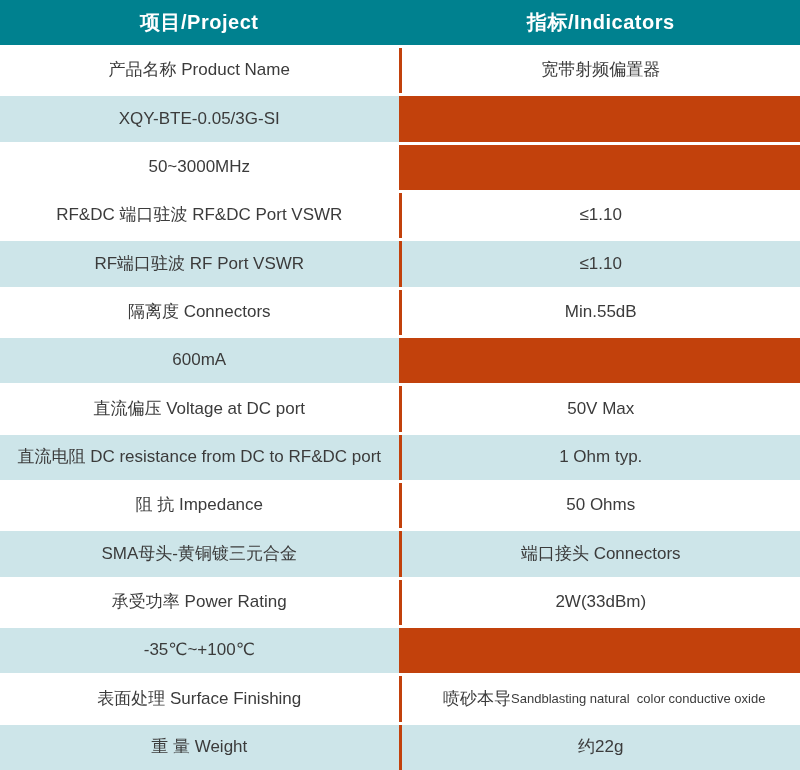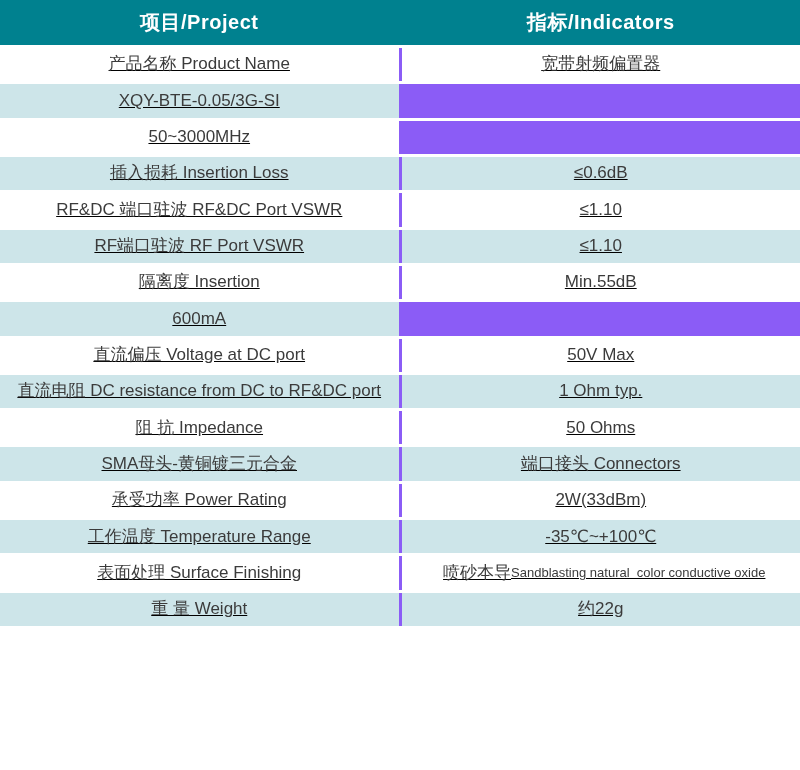--- a/index.html
+++ b/index.html
@@ -3,21 +3,21 @@
 <meta charset="utf-8">
 <style>
   html, body {
     margin: 0;
     padding: 0;
     background: #ffffff;
     font-family: "Liberation Sans", "DejaVu Sans", sans-serif;
   }
   .spec-table {
     width: 800px;
-    height: 626px;
+    height: 770px;
     display: flex;
     flex-direction: column;
     gap: 3px;
     background: #ffffff;
     overflow: hidden;
   }
   .header-row {
     flex: 0 0 45px;
     background: #00818f;
     display: grid;
@@ -31,22 +31,21 @@
     color: #ffffff;
     font-size: 20px;
     font-weight: 700;
     letter-spacing: 0.5px;
   }
   .data-row {
     flex: 1 1 auto;
     display: grid;
     grid-template-columns: 1fr 1fr;
     column-gap: 3px;
-    background: #8b5cf6; 
-    text-decoration: underline;
+    background: #c2410c; 
   }
   .cell {
     display: flex;
     align-items: center;
     justify-content: center;
     font-size: 17px;
     color: #3b3b3b;
     background: #ffffff;
     text-align: center;
     line-height: 1.2;
@@ -83,37 +82,33 @@
   </div>
 
   <div class="data-row alt">
     <div class="cell">XQY-BTE-0.05/3G-SI</div>
   </div>
 
   <div class="data-row">
     <div class="cell">50~3000MHz</div>
   </div>
 
-  <div class="data-row alt">
-    <div class="cell">插入损耗 Insertion Loss</div>
-    <div class="cell">≤0.6dB</div>
-  </div>
 
   <div class="data-row">
     <div class="cell">RF&amp;DC 端口驻波 RF&amp;DC Port VSWR</div>
     <div class="cell">≤1.10</div>
   </div>
 
   <div class="data-row alt">
     <div class="cell">RF端口驻波 RF Port VSWR</div>
     <div class="cell">≤1.10</div>
   </div>
 
   <div class="data-row">
-    <div class="cell">隔离度 Insertion</div>
+    <div class="cell">隔离度 Connectors</div>
     <div class="cell">Min.55dB</div>
   </div>
 
   <div class="data-row alt">
     <div class="cell">600mA</div>
   </div>
 
   <div class="data-row">
     <div class="cell">直流偏压 Voltage at DC port</div>
     <div class="cell">50V Max</div>
@@ -133,21 +128,20 @@
     <div class="cell">SMA母头-黄铜镀三元合金</div>
     <div class="cell">端口接头 Connectors</div>
   </div>
 
   <div class="data-row">
     <div class="cell">承受功率 Power Rating</div>
     <div class="cell">2W(33dBm)</div>
   </div>
 
   <div class="data-row alt">
-    <div class="cell">工作温度 Temperature Range</div>
     <div class="cell">-35℃~+100℃</div>
   </div>
 
   <div class="data-row">
     <div class="cell">表面处理 Surface Finishing</div>
     <div class="cell">
         <span class="v-cn">喷砂本导</span>
         <span class="v-en">Sandblasting natural  color conductive oxide</span>
       </div>
   </div>

